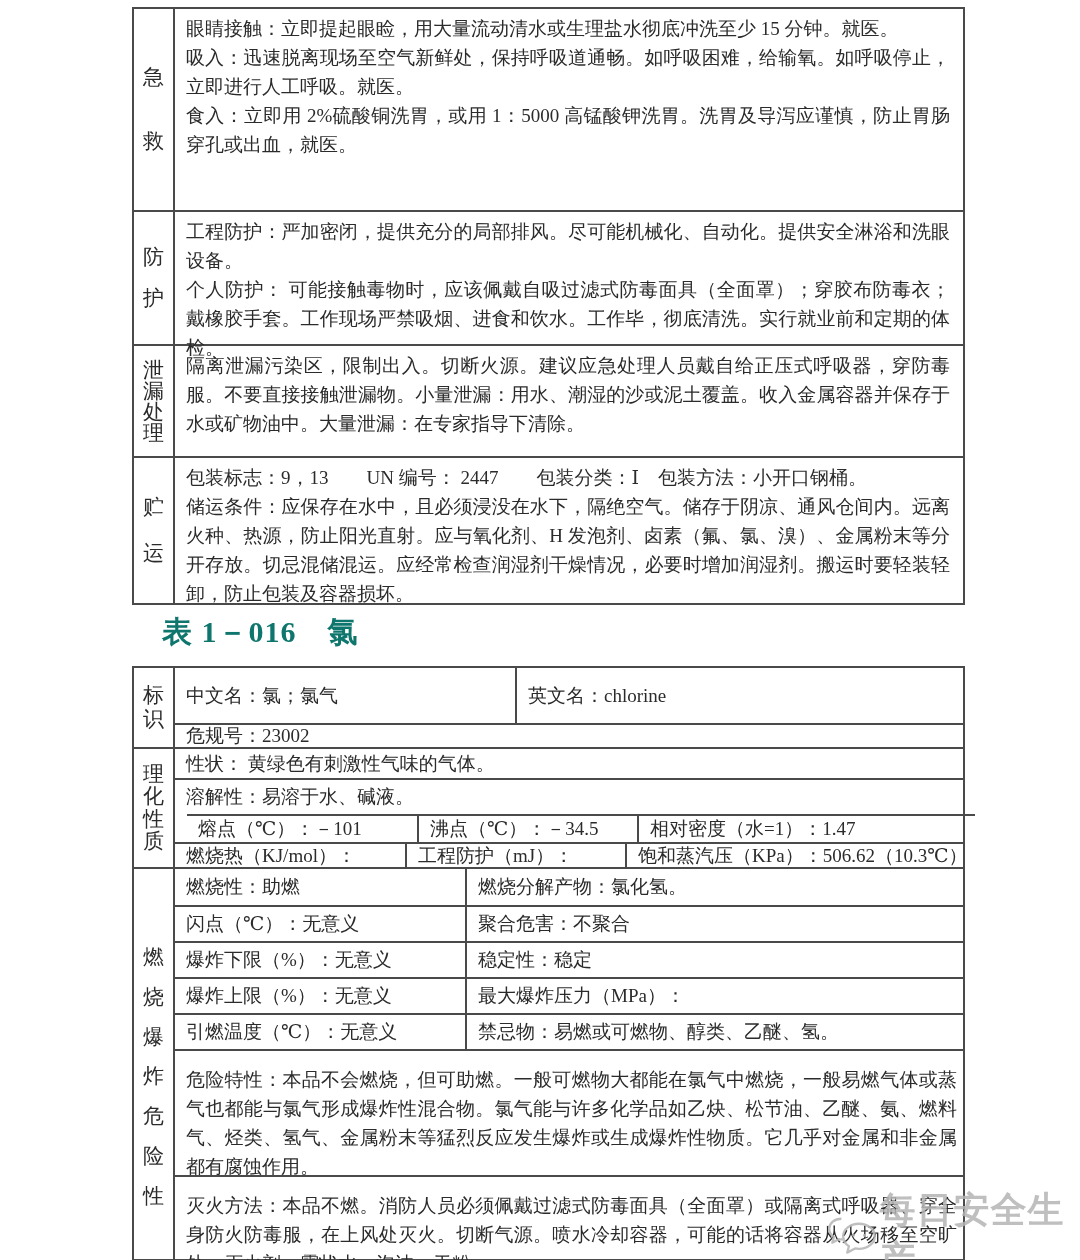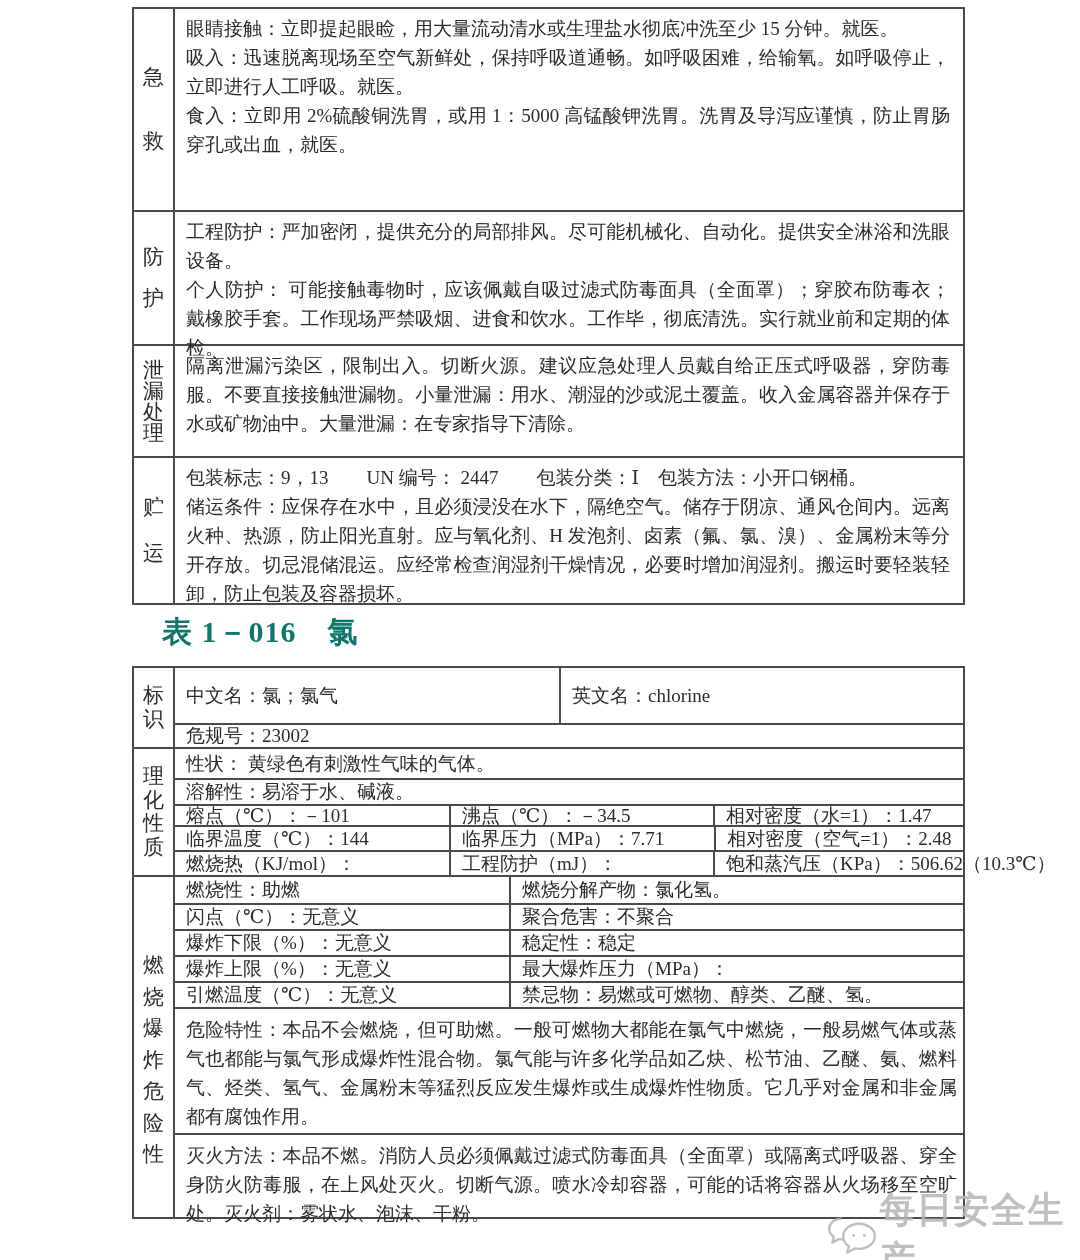--- a/index.html
+++ b/index.html
@@ -32,35 +32,35 @@
   .tcontent {
     flex: 1; padding: 5px 13px 0 11px;
     font-size: 19px; line-height: 29px; text-align: justify;
   }
   .tcontent p { margin: 0; }
 
   
   .sect { display: flex; width: 100%; }
   .sect + .sect { border-top: 2px solid #4a4a4a; }
   .rows { flex: 1; display: flex; flex-direction: column; min-width: 0; }
-  .row { display: flex; flex: none; width: 100%; gap: 44px; }
+  .row { display: flex; flex: none; width: 100%; }
   .row + .row { border-top: 2px solid #4a4a4a; }
   .cell {
     display: flex; align-items: center;
     padding: 0 6px 0 11px; font-size: 19px; white-space: nowrap;
   }
   .cell + .cell { border-left: 2px solid #4a4a4a; }
   .grow { flex: 1 1 auto; min-width: 0; }
   .w340 { flex: 0 0 340px; } .w291 { flex: 0 0 291px; } .w256 { flex: 0 0 256px; }
   .w230 { flex: 0 0 230px; } .w220 { flex: 0 0 220px; } .w290 { flex: 0 0 290px; }
-  .r55 { height: 55px; } .r29 { height: 29px; } .r27 { height: 21px; } .r26 { height: 26px; }
+  .r55 { height: 55px; } .r29 { height: 29px; } .r27 { height: 28px; margin-left: 12px; } .r26 { height: 36px; }
   .r25 { height: 25px; } .r24 { height: 24px; } .r126 { height: 126px; } .r84 { height: 84px; }
   .para {
     display: block; white-space: normal; text-align: justify;
-    line-height: 29px; padding-top: 6px;
+    line-height: 29px; padding-top: 14px;
   }
   .fire-label { padding: 78px 0 52px; justify-content: space-between; }
 
   .title {
     position: absolute; left: 162px; top: 612px; margin: 0;
     font-size: 30px; font-weight: 700; color: #0f766e; letter-spacing: 1px;
   }
 
   .watermark {
     position: absolute; left: 826px; top: 1186px;
@@ -154,25 +154,20 @@
         <div class="row r29">
           <div class="cell grow">性状： 黄绿色有刺激性气味的气体。</div>
         </div>
         <div class="row r26">
           <div class="cell grow">溶解性：易溶于水、碱液。</div>
         </div>
         <div class="row r27">
           <div class="cell w230">熔点（℃）：－101</div>
           <div class="cell w220">沸点（℃）：－34.5</div>
           <div class="cell grow">相对密度（水=1）：1.47</div>
-        </div>
-        <div class="row r25">
-          <div class="cell w230">临界温度（℃）：144</div>
-          <div class="cell w220">临界压力（MPa）：7.71</div>
-          <div class="cell grow">相对密度（空气=1）：2.48</div>
         </div>
         <div class="row r25">
           <div class="cell w230">燃烧热（KJ/mol）：</div>
           <div class="cell w220">工程防护（mJ）：</div>
           <div class="cell grow">饱和蒸汽压（KPa）：506.62（10.3℃）</div>
         </div>
       </div>
     </section>
 
     <section class="sect">

